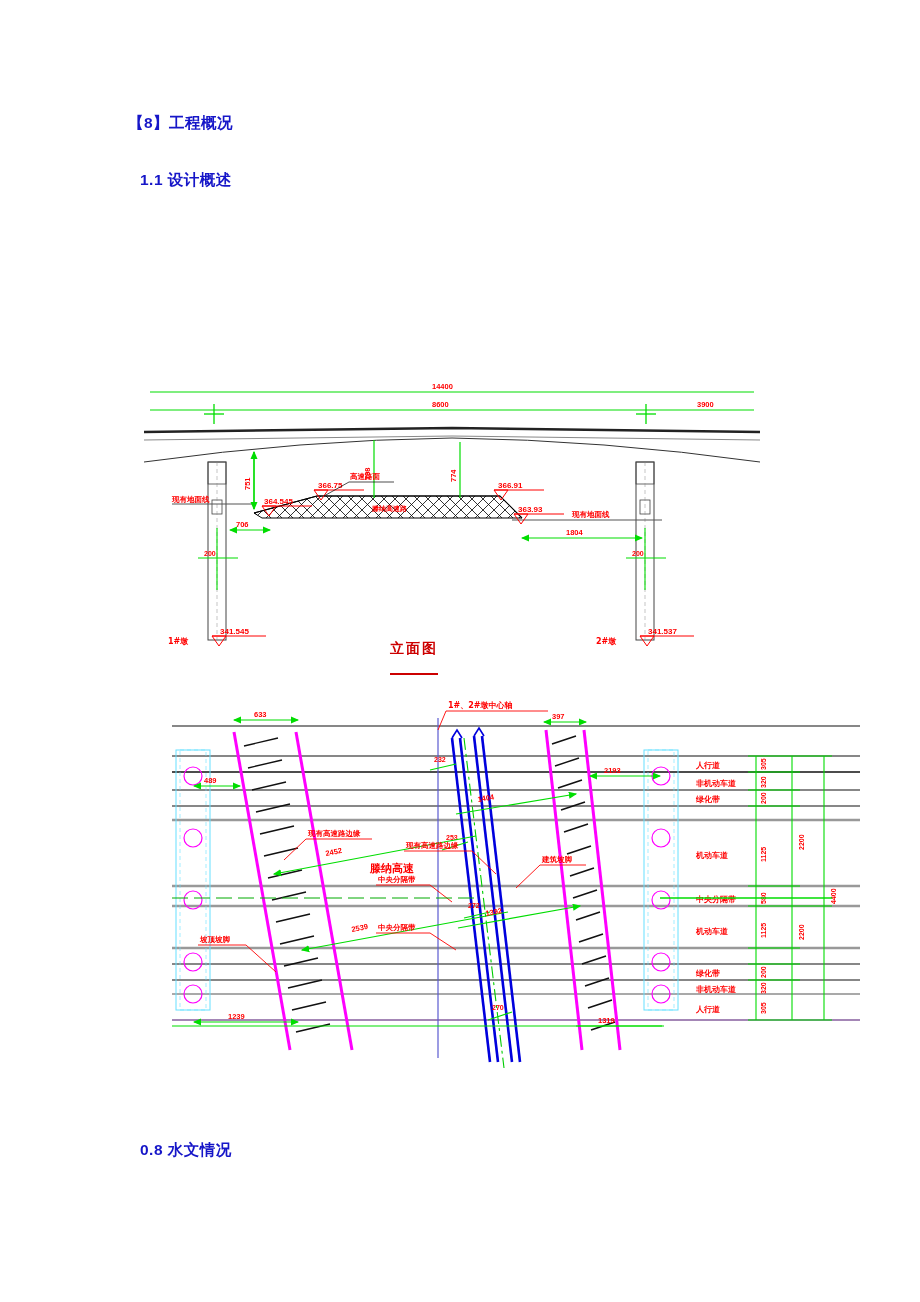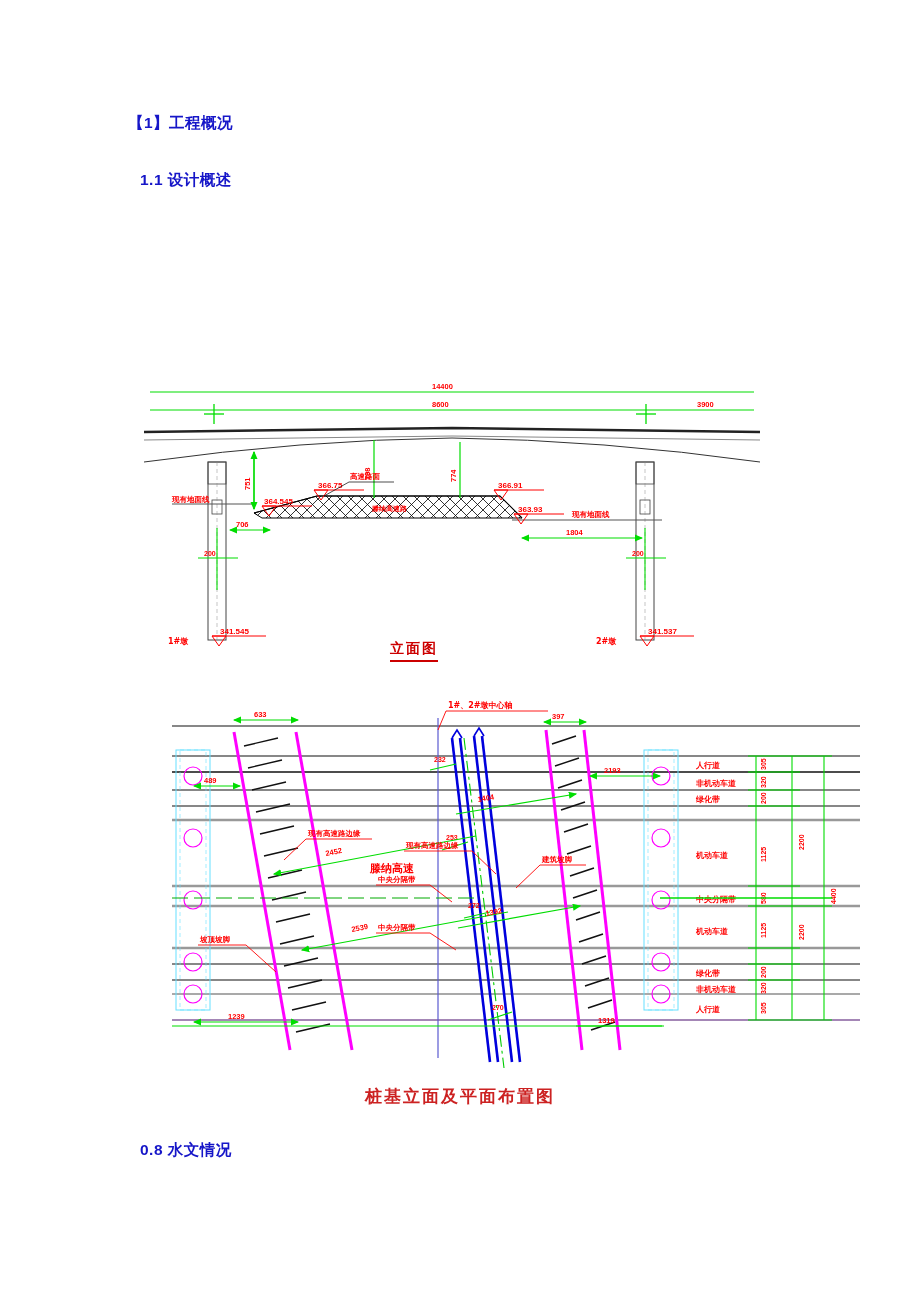--- a/index.html
+++ b/index.html
@@ -34,33 +34,33 @@
     text-indent:2em;letter-spacing:.2px;
   }
 
   
   .fig{position:absolute;}
   .fig svg{display:block;}
 
   .cap-el{
     position:absolute;left:390px;top:640px;
     font-weight:bold;font-size:14px;color:#cc0000;
-    border-bottom:2px double #cc0000;padding-bottom:2px;letter-spacing:2px;
+    border-bottom:2px double #cc0000;padding-bottom:15px;letter-spacing:2px;
   }
   .cap-main{
     position:absolute;left:0;top:1085px;width:920px;text-align:center;
     font-weight:bold;font-size:17px;color:#cc2222;letter-spacing:2px;
   }
 </style>
 </head>
 <body>
 
 <div class="page">
 
-  <div class="h1">【1】工程概况</div>
+  <div class="h1">【8】工程概况</div>
   <div class="h2">1.1 设计概述</div>
 
   <div class="fig" style="left:142px;top:378px;">
   <svg width="620" height="290" viewBox="0 0 620 290" xmlns="http://www.w3.org/2000/svg">
     <defs>
       <pattern id="hatch" width="11" height="11" patternUnits="userSpaceOnUse">
         <path d="M0,0 L11,11 M11,0 L0,11" stroke="#000" stroke-width="0.8" fill="none"></path>
       </pattern>
       <marker id="ag" markerWidth="7" markerHeight="7" refX="6" refY="3" orient="auto">
         <path d="M0,0 L7,3 L0,6 z" fill="#00dd00"></path>
@@ -362,17 +362,16 @@
       <line x1="592" y1="258" x2="644" y2="258"></line>
       <line x1="592" y1="274" x2="644" y2="274"></line>
       <line x1="592" y1="290" x2="644" y2="290"></line>
       <line x1="592" y1="330" x2="676" y2="330"></line>
     </g>
     <line x1="504" y1="208" x2="676" y2="208" stroke="#00dd00" stroke-width="1.4"></line>
     <line x1="16" y1="208" x2="320" y2="208" stroke="#00aa00" stroke-width="1" stroke-dasharray="16,6"></line>
   </svg>
   </div>
 
-  <div class="cap-main">桩基立面及平面布置图</div>
 
   <div class="h2b">0.8 水文情况</div>
 
 </div>
 
 </body></html>

